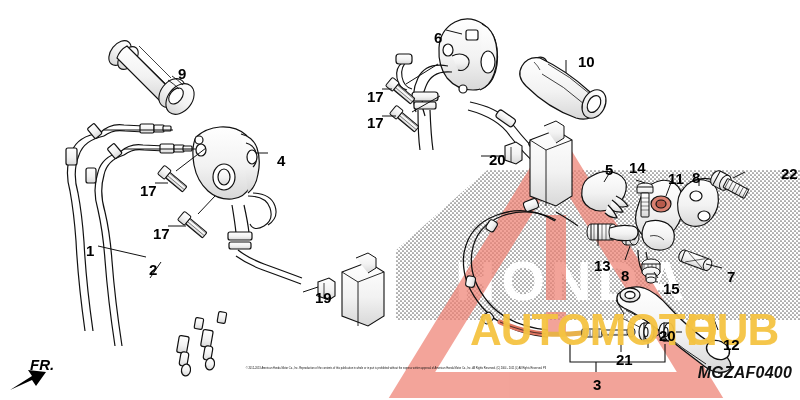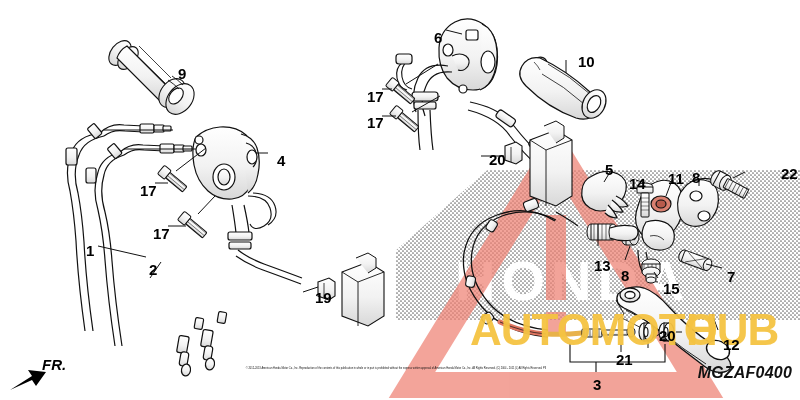--- a/index.html
+++ b/index.html
@@ -8,21 +8,21 @@
   #stage{position:relative;width:800px;height:400px;background:#fff;}
   #stage svg{position:absolute;left:0;top:0;}
   .lbl{position:absolute;font-family:"Liberation Sans",sans-serif;
        font-size:15px;font-weight:700;color:#000;line-height:1;
        white-space:nowrap;}
   #copyright{position:absolute;left:228px;top:367px;width:336px;
              font-size:2.6px;line-height:1.45;color:#111;text-align:center;
              font-family:"Liberation Sans",sans-serif;}
   #partno{position:absolute;right:8px;top:364px;font-size:16px;
           font-weight:700;letter-spacing:.2px;color:#111;font-style:italic;}
-  #frmark{position:absolute;left:42px;top:356px;font-size:15px;
+  #frmark{position:absolute;left:30px;top:356px;font-size:15px;
           font-weight:700;font-style:italic;color:#000;}
 </style>
 </head>
 <body>
 
 <div id="stage">
 
 <svg width="800" height="400" viewBox="0 0 800 400">
   <defs>
     <pattern id="halftone" width="4" height="4" patternUnits="userSpaceOnUse">
@@ -396,21 +396,21 @@
       <div class="lbl" style="left: 277px; top: 153px;">4</div>
       <div class="lbl" style="left: 605px; top: 162px;">5</div>
       <div class="lbl" style="left: 434px; top: 30px;">6</div>
       <div class="lbl" style="left: 727px; top: 269px;">7</div>
       <div class="lbl" style="left: 692px; top: 170px;">8</div>
       <div class="lbl" style="left: 178px; top: 66px;">9</div>
       <div class="lbl" style="left: 578px; top: 54px;">10</div>
       <div class="lbl" style="left: 668px; top: 171px; text-align: right;">11</div>
       <div class="lbl" style="left: 723px; top: 337px;">12</div>
       <div class="lbl" style="left: 594px; top: 258px;">13</div>
-      <div class="lbl" style="left: 629px; top: 176px;">14</div>
+      <div class="lbl" style="left: 629px; top: 160px;">14</div>
       <div class="lbl" style="left: 663px; top: 281px;">15</div>
       <div class="lbl" style="left: 621px; top: 268px;">8</div>
       <div class="lbl" style="left: 140px; top: 183px;">17</div>
       <div class="lbl" style="left: 153px; top: 226px;">17</div>
       <div class="lbl" style="left: 367px; top: 89px;">17</div>
       <div class="lbl" style="left: 367px; top: 115px;">17</div>
       <div class="lbl" style="left: 489px; top: 152px;">20</div>
       <div class="lbl" style="left: 291px; top: 290px; margin-left: 24px;">19</div>
       <div class="lbl" style="left: 659px; top: 328px;">20</div>
       <div class="lbl" style="left: 616px; top: 352px;">21</div>

